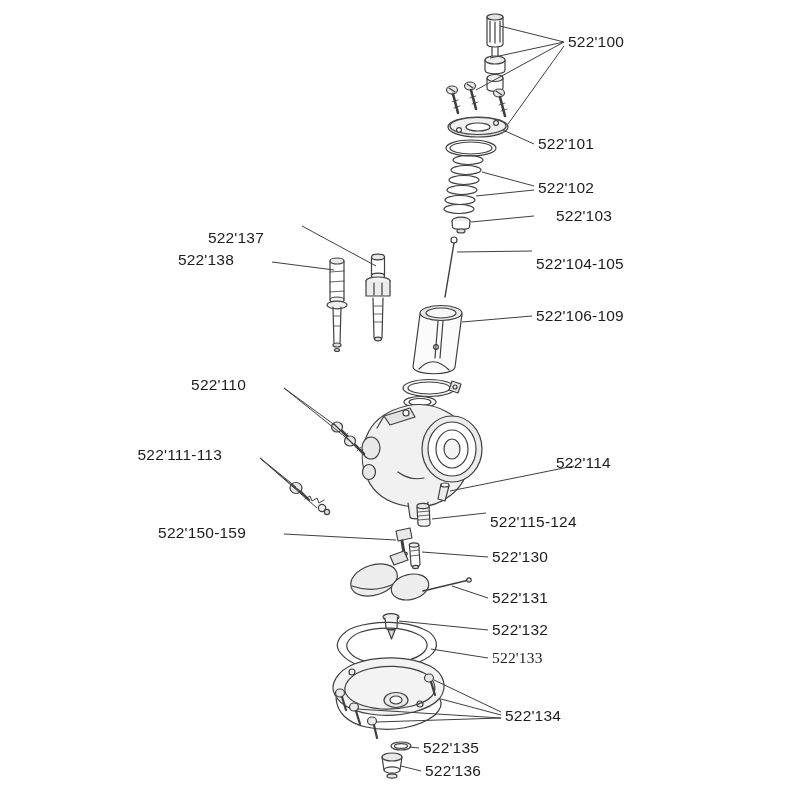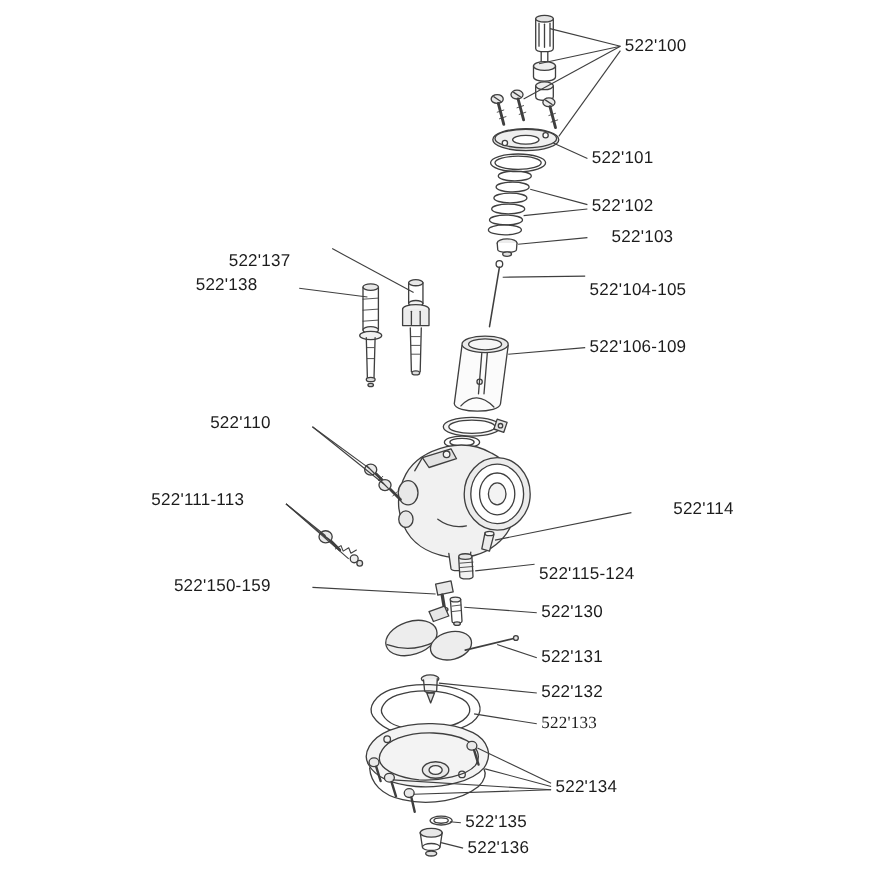--- a/index.html
+++ b/index.html
@@ -289,21 +289,21 @@
       <div class="part-label" style="left: 568px; top: 42px;">522'100</div>
       <div class="part-label" style="left: 538px; top: 144px;">522'101</div>
       <div class="part-label" style="left: 538px; top: 188px;">522'102</div>
       <div class="part-label" style="left: 538px; top: 216px; margin-left: 18px;">522'103</div>
       <div class="part-label" style="left: 536px; top: 239px; margin-top: 25px;">522'104-105</div>
       <div class="part-label" style="left: 536px; top: 316px;">522'106-109</div>
       <div class="part-label" style="right: 502px; top: 222px; margin-top: 16px;">522'137</div>
       <div class="part-label" style="right: 532px; top: 260px;">522'138</div>
       <div class="part-label" style="right: 520px; top: 385px;">522'110</div>
       <div class="part-label" style="right: 544px; top: 455px;">522'111-113</div>
-      <div class="part-label" style="left: 612px; top: 463px;">522'114</div>
+      <div class="part-label" style="left: 556px; top: 463px;">522'114</div>
       <div class="part-label" style="left: 490px; top: 511px; margin-top: 11px;">522'115-124</div>
       <div class="part-label" style="right: 520px; top: 533px;">522'150-159</div>
       <div class="part-label" style="left: 492px; top: 557px;">522'130</div>
       <div class="part-label" style="left: 492px; top: 598px;">522'131</div>
       <div class="part-label" style="left: 492px; top: 630px;">522'132</div>
       <div class="part-label" style="left: 492px; top: 658px; font-family: Liberation Serif, serif;">522'133</div>
       <div class="part-label" style="left: 505px; top: 716px;">522'134</div>
       <div class="part-label" style="left: 423px; top: 748px;">522'135</div>
       <div class="part-label" style="left: 425px; top: 771px;">522'136</div>
     </div>

